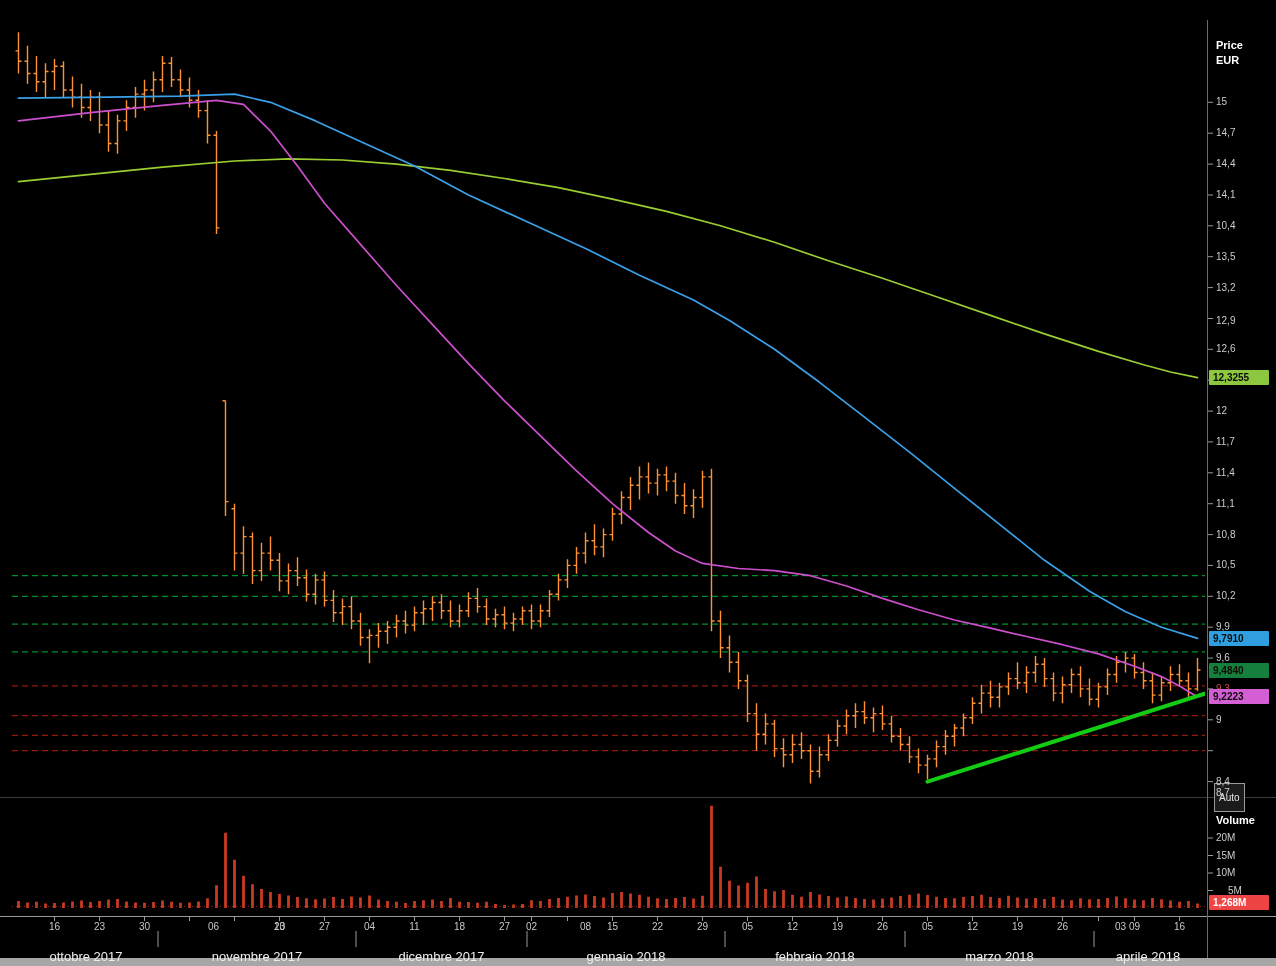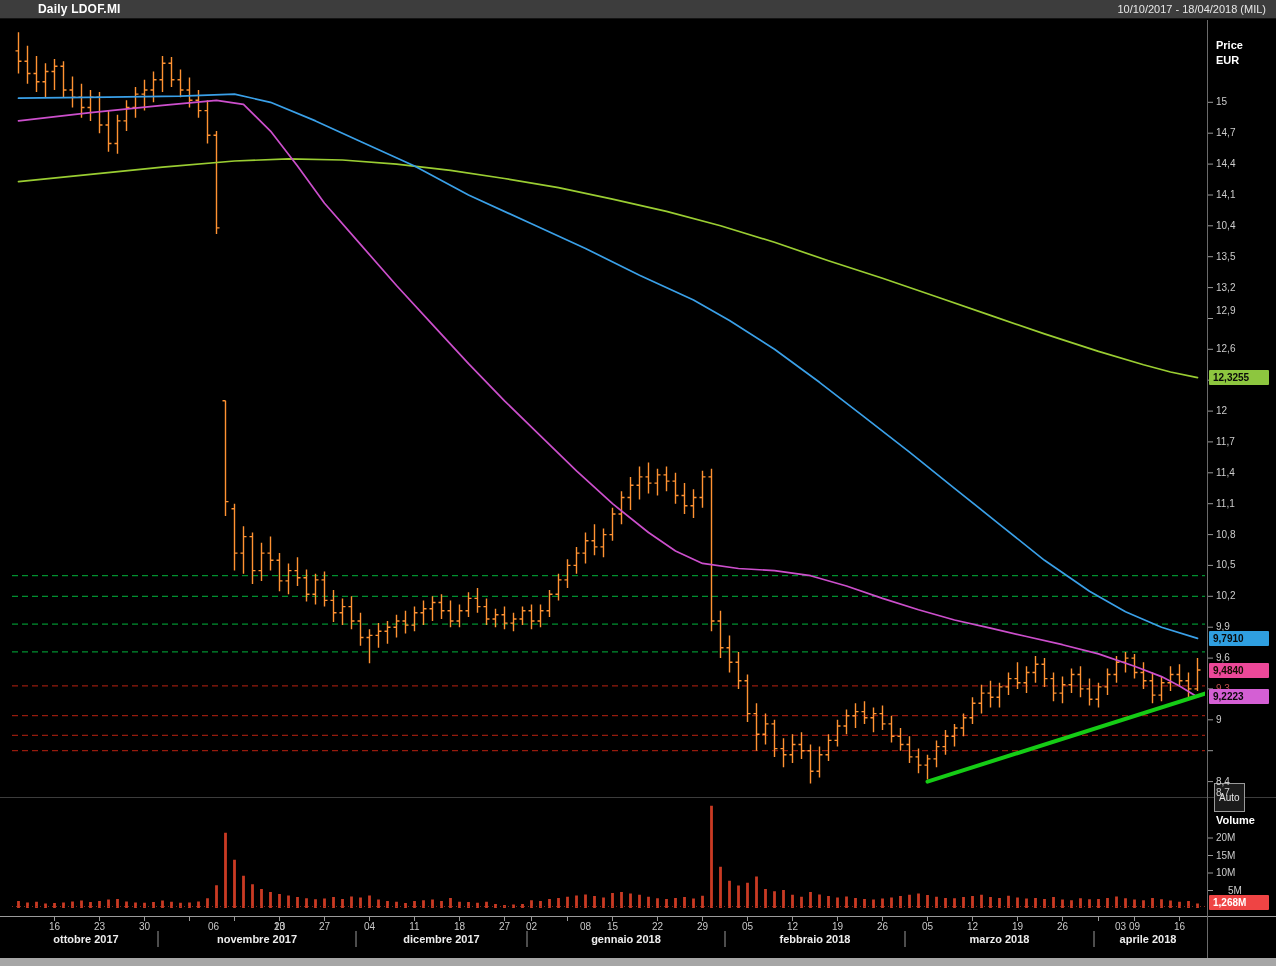--- a/index.html
+++ b/index.html
@@ -16,31 +16,27 @@
   .ax-head{position:absolute;top:38px;left:8px;color:#ffffff;font-size:11px;font-weight:bold;line-height:15px}
   .vol-head{position:absolute;top:814px;left:8px;color:#ffffff;font-size:11px;font-weight:bold}
   .ptick{position:absolute;left:8px;font-size:10px;color:#cccccc;line-height:12px;white-space:nowrap}
   .badge{position:absolute;left:1px;width:60px;height:15px;line-height:15px;font-size:10px;
          font-weight:bold;padding-left:4px;border-radius:1px;white-space:nowrap}
   #auto-btn{position:absolute;top:783px;left:6px;background:#1b1b1b;border:1px solid #9a9a9a;
             color:#e5e5e5;font-size:10px;line-height:11px;padding:8px 4px;cursor:pointer;
             font-family:inherit}
   #bottom-axis{position:absolute;top:916px;left:0;width:1276px;height:44px}
   .dtick{position:absolute;top:5px;transform:translateX(-50%);font-size:10px;color:#c8c8c8}
-  .mlabel{position:absolute;top:17px;transform:translateX(-50%);font-size:11px;color:#ededed;font-weight:bold;white-space:nowrap}
+  .mlabel{position:absolute;top:33px;transform:translateX(-50%);font-size:13px;color:#ededed;font-weight:normal;white-space:nowrap}
 </style>
 </head>
 <body>
 
 <div class="screen">
 
-  <div class="topbar">
-    <div class="tb-title">Daily LDOF.MI</div>
-    <div class="tb-range">10/10/2017 - 18/04/2018 (MIL)</div>
-  </div>
 
   <svg id="chart-svg" width="1276" height="966" viewBox="0 0 1276 966">
       <defs>
         <clipPath id="cpP">
           <rect x="12" y="20" width="1193" height="777"></rect>
         </clipPath>
         <clipPath id="cpV">
           <rect x="12" y="798" width="1193" height="118"></rect>
         </clipPath>
       </defs>
@@ -138,21 +134,21 @@
     </div>
     <button id="auto-btn">Auto</button>
     <div class="vol-head">Volume</div>
   <div class="ptick" style="top: 96.3311px;">15</div>
       <div class="ptick" style="top: 127.205px;">14,7</div>
       <div class="ptick" style="top: 158.079px;">14,4</div>
       <div class="ptick" style="top: 188.954px;">14,1</div>
       <div class="ptick" style="top: 219.828px;">10,4</div>
       <div class="ptick" style="top: 250.702px;">13,5</div>
       <div class="ptick" style="top: 281.576px;">13,2</div>
-      <div class="ptick" style="top: 305px;">12,9</div>
+      <div class="ptick" style="top: 315px;">12,9</div>
       <div class="ptick" style="top: 343.325px;">12,6</div>
       <div class="ptick" style="top: 374.199px;">12,3</div>
       <div class="ptick" style="top: 405.073px;">12</div>
       <div class="ptick" style="top: 435.947px;">11,7</div>
       <div class="ptick" style="top: 466.821px;">11,4</div>
       <div class="ptick" style="top: 497.695px;">11,1</div>
       <div class="ptick" style="top: 528.57px;">10,8</div>
       <div class="ptick" style="top: 559.444px;">10,5</div>
       <div class="ptick" style="top: 590.318px;">10,2</div>
       <div class="ptick" style="top: 621.192px;">9,9</div>
@@ -160,21 +156,21 @@
       <div class="ptick" style="top: 682.94px; color: rgb(192, 80, 77);">9,3</div>
       <div class="ptick" style="top: 713.815px;">9</div>
       <div class="ptick" style="top: 787px;">8,7</div>
       <div class="ptick" style="top: 775.563px;">8,4</div>
       <div class="ptick" style="top: 832px;">20M</div>
       <div class="ptick" style="top: 849.5px;">15M</div>
       <div class="ptick" style="top: 867px;">10M</div>
       <div class="ptick" style="top: 884.5px; padding-left: 12px;">5M</div>
       <div class="badge" style="top: 370.074px; background: rgb(141, 198, 63); color: rgb(10, 10, 10);">12,3255</div>
       <div class="badge" style="top: 630.91px; background: rgb(47, 159, 224); color: rgb(10, 10, 10);">9,7910</div>
-      <div class="badge" style="top: 662.504px; background: #ec4899; color: rgb(18, 12, 0);">9,4840</div>
+      <div class="badge" style="top: 662.504px; background: #15803d; color: rgb(18, 12, 0);">9,4840</div>
       <div class="badge" style="top: 689.437px; background: rgb(212, 95, 212); color: rgb(10, 10, 10);">9,2223</div>
       <div class="badge" style="top: 895px; background: #ef4444; color: rgb(255, 255, 255);">1,268M</div>
     </div>
 
   <div id="bottom-axis">
       <div class="dtick" style="left: 54.5px;">16</div>
       <div class="dtick" style="left: 99.5px;">23</div>
       <div class="dtick" style="left: 144.5px;">30</div>
       <div class="dtick" style="left: 189.5px; padding-left: 48px;">06</div>
       <div class="dtick" style="left: 234.5px; margin-left: 45px;">13</div>

